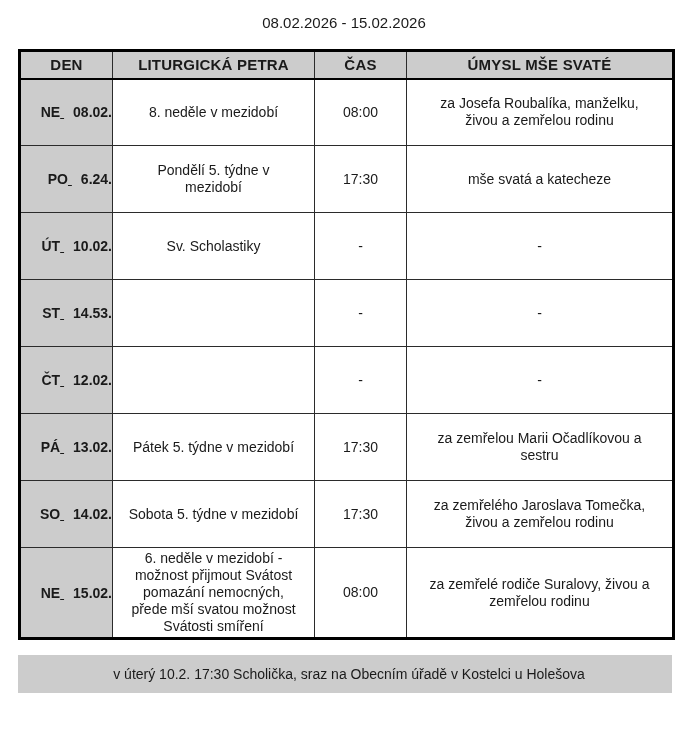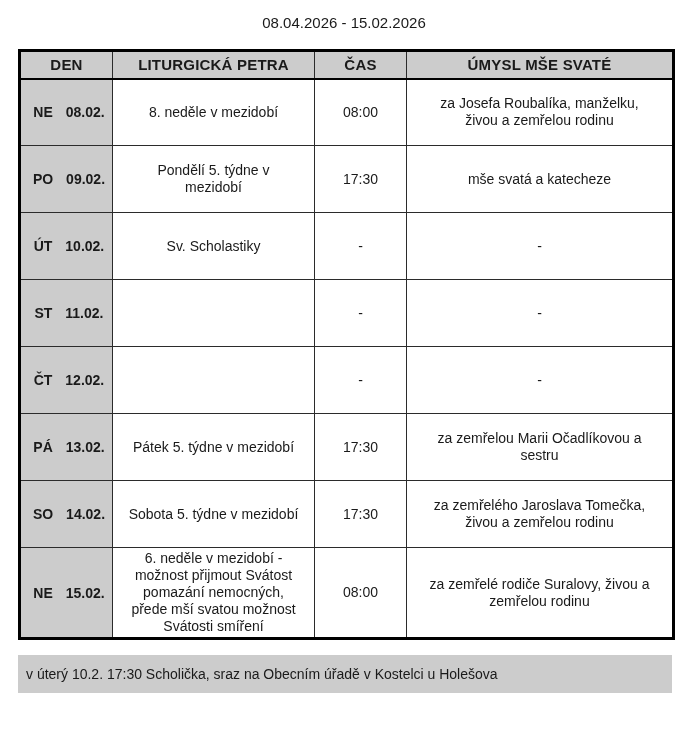--- a/index.html
+++ b/index.html
@@ -47,24 +47,25 @@
     height: 28px;
     text-align: center;
     border-bottom: 2px solid #000000;
     letter-spacing: 0.2px;
   }
   tr.row-regular td { height: 67px; }
   tr.row-tall td { height: 70px; }
   td.cell-day {
     background: #cccccc;
     font-weight: bold;
-    text-align: center;
+    text-align: right;
     padding-left: 5px;
     border-right: 2px solid #1a1a1a;
     white-space: nowrap;
+    text-decoration: underline;
   }
   th.col-den { border-right: 2px solid #000000; }
   td.cell-day .day-abbr { display: inline-block; }
   td.cell-day .day-date { display: inline-block; margin-left: 9px; }
   td.cell-celebration,
   td.cell-time,
   td.cell-intention {
     text-align: center;
     padding: 2px 4px;
     white-space: pre-line;
@@ -72,27 +73,28 @@
   }
   .footer-note {
     margin: 15px 0 0 18px;
     width: 654px;
     height: 38px;
     background: #cccccc;
     display: flex;
     align-items: center;
     padding-left: 8px;
     font-size: 14px;
+    justify-content: center;
   }
 </style>
 </head>
 <body>
 
 <div class="titles">
-  <div class="title-dates">08.04.2026 - 15.02.2026</div>
+  <div class="title-dates">08.02.2026 - 15.02.2026</div>
 </div>
 
 <table class="schedule">
   <colgroup>
     <col style="width:93px">
     <col style="width:202px">
     <col style="width:92px">
     <col style="width:267px">
   </colgroup>
   <thead>
@@ -110,40 +112,40 @@
         <span class="day-date">08.02.</span>
       </td>
       <td class="cell-celebration">8. neděle v mezidobí</td>
       <td class="cell-time">08:00</td>
       <td class="cell-intention">za Josefa Roubalíka, manželku,
 živou a zemřelou rodinu</td>
     </tr>
     <tr class="row-regular">
       <td class="cell-day">
         <span class="day-abbr">PO</span>
-        <span class="day-date">09.02.</span>
+        <span class="day-date">6.24.</span>
       </td>
       <td class="cell-celebration">Pondělí 5. týdne v
 mezidobí</td>
       <td class="cell-time">17:30</td>
       <td class="cell-intention">mše svatá a katecheze</td>
     </tr>
     <tr class="row-regular">
       <td class="cell-day">
         <span class="day-abbr">ÚT</span>
         <span class="day-date">10.02.</span>
       </td>
       <td class="cell-celebration">Sv. Scholastiky</td>
       <td class="cell-time">-</td>
       <td class="cell-intention">-</td>
     </tr>
     <tr class="row-regular">
       <td class="cell-day">
         <span class="day-abbr">ST</span>
-        <span class="day-date">11.02.</span>
+        <span class="day-date">14.53.</span>
       </td>
       <td class="cell-celebration"></td>
       <td class="cell-time">-</td>
       <td class="cell-intention">-</td>
     </tr>
     <tr class="row-regular">
       <td class="cell-day">
         <span class="day-abbr">ČT</span>
         <span class="day-date">12.02.</span>
       </td>

